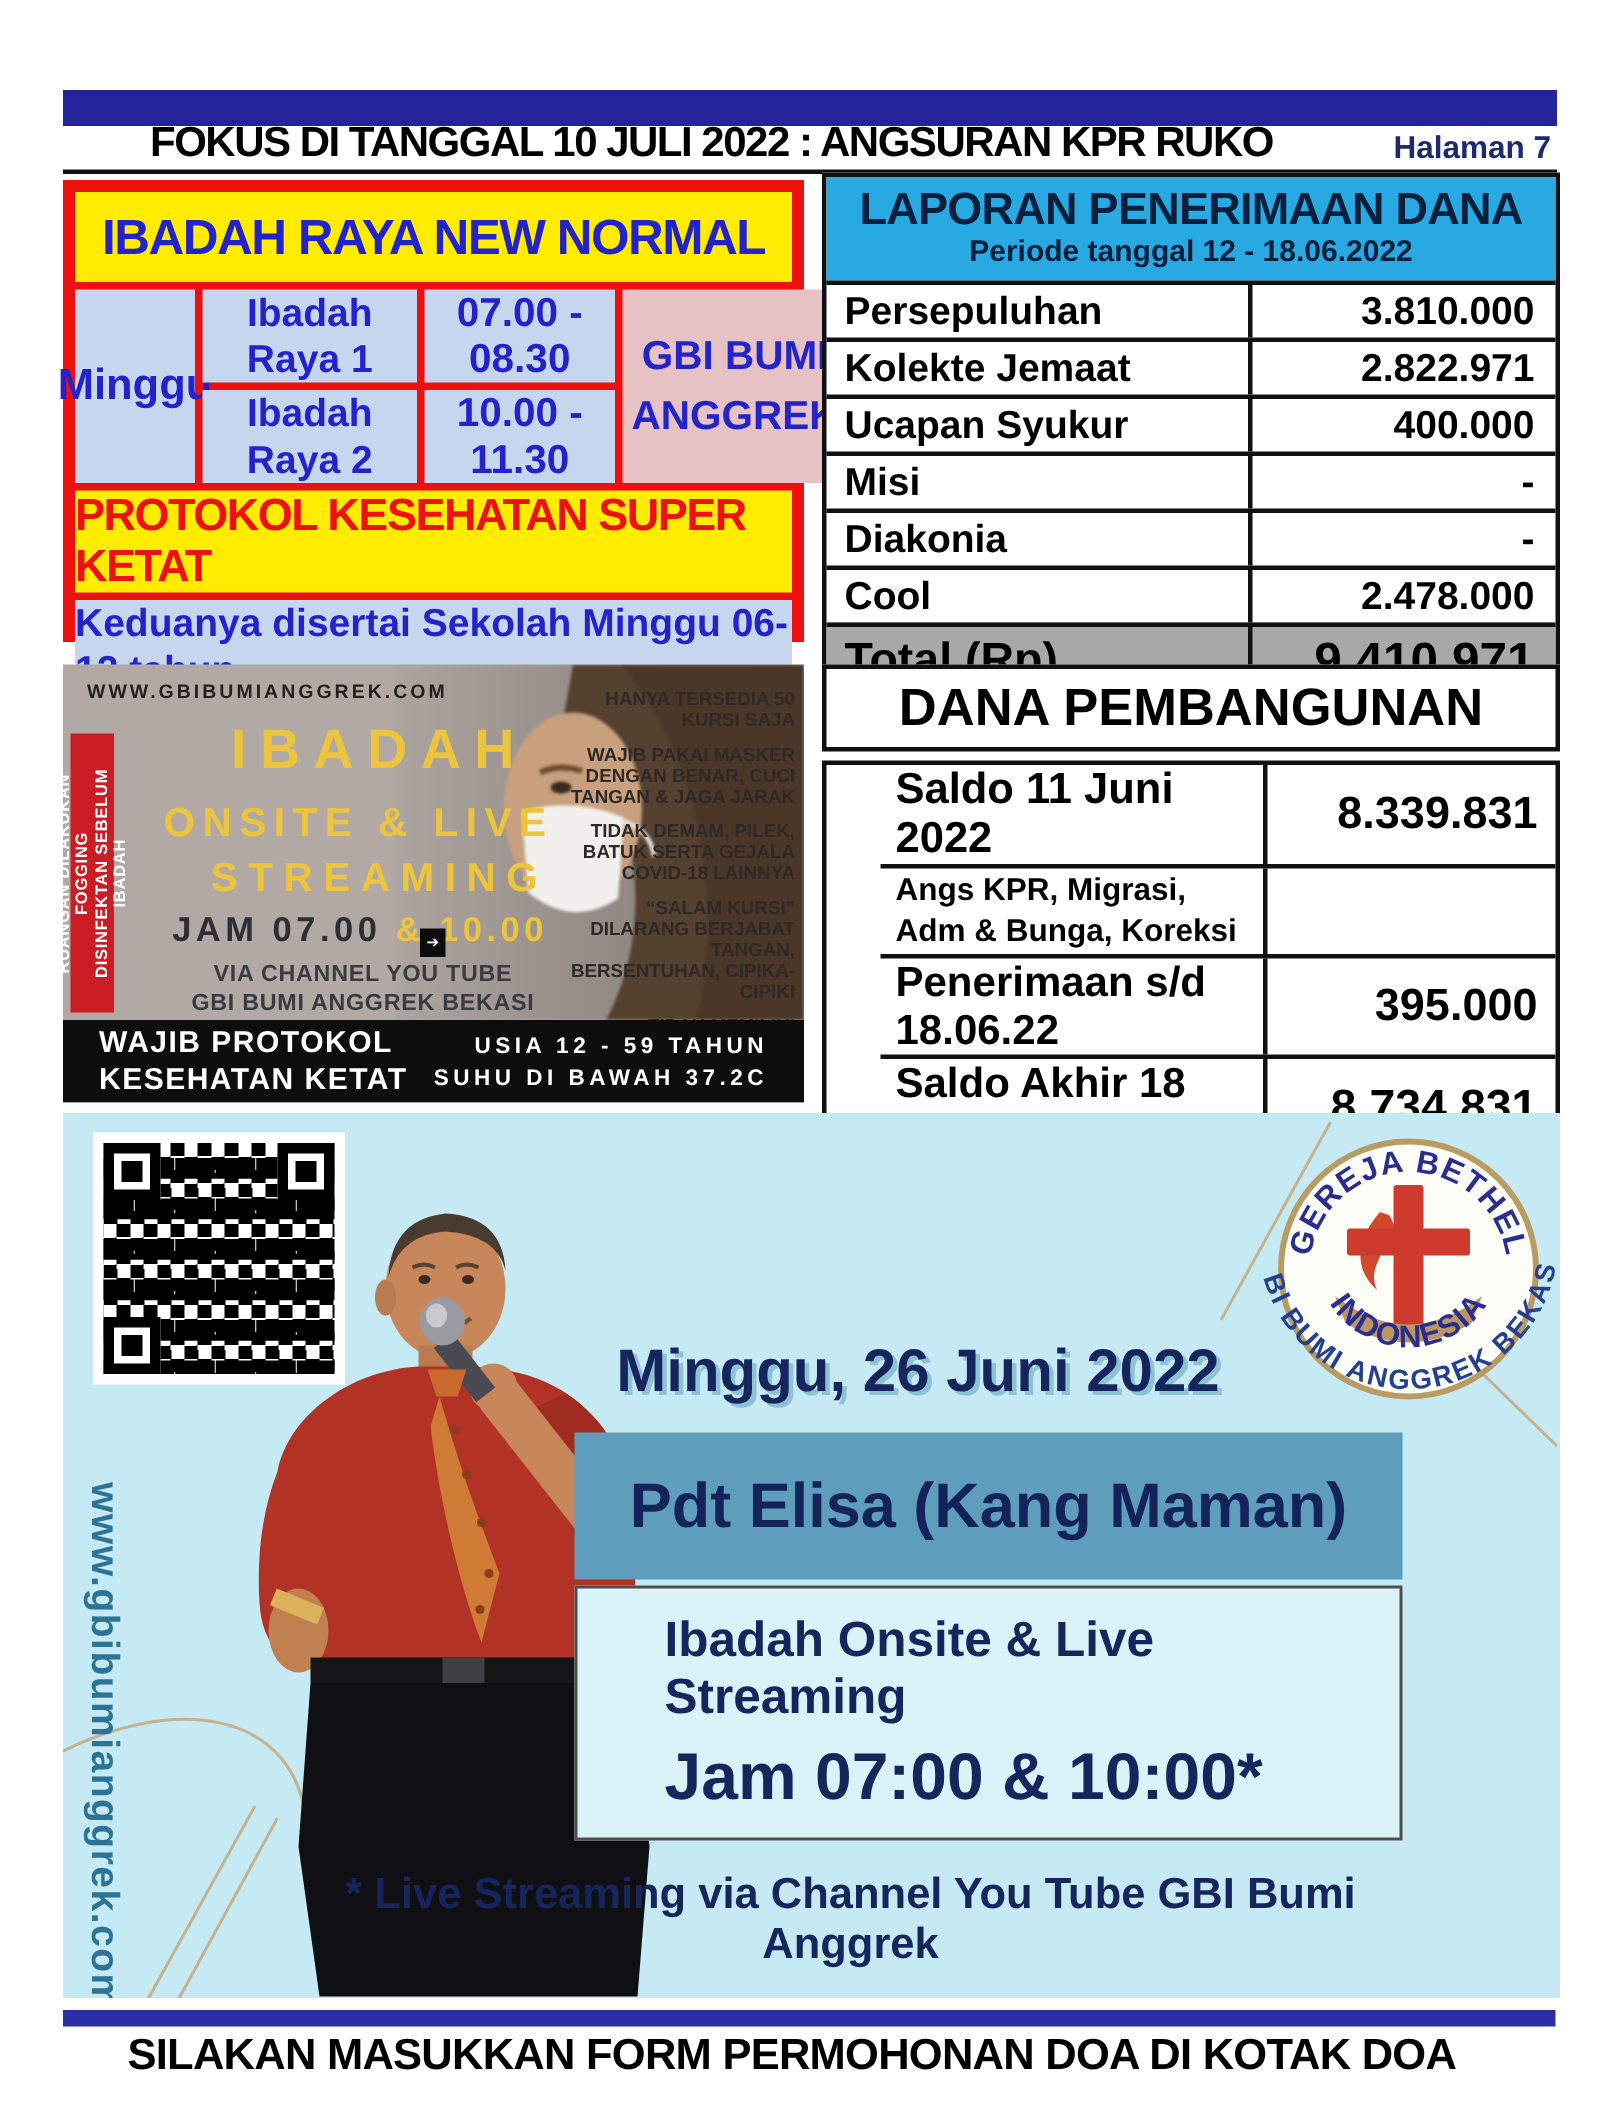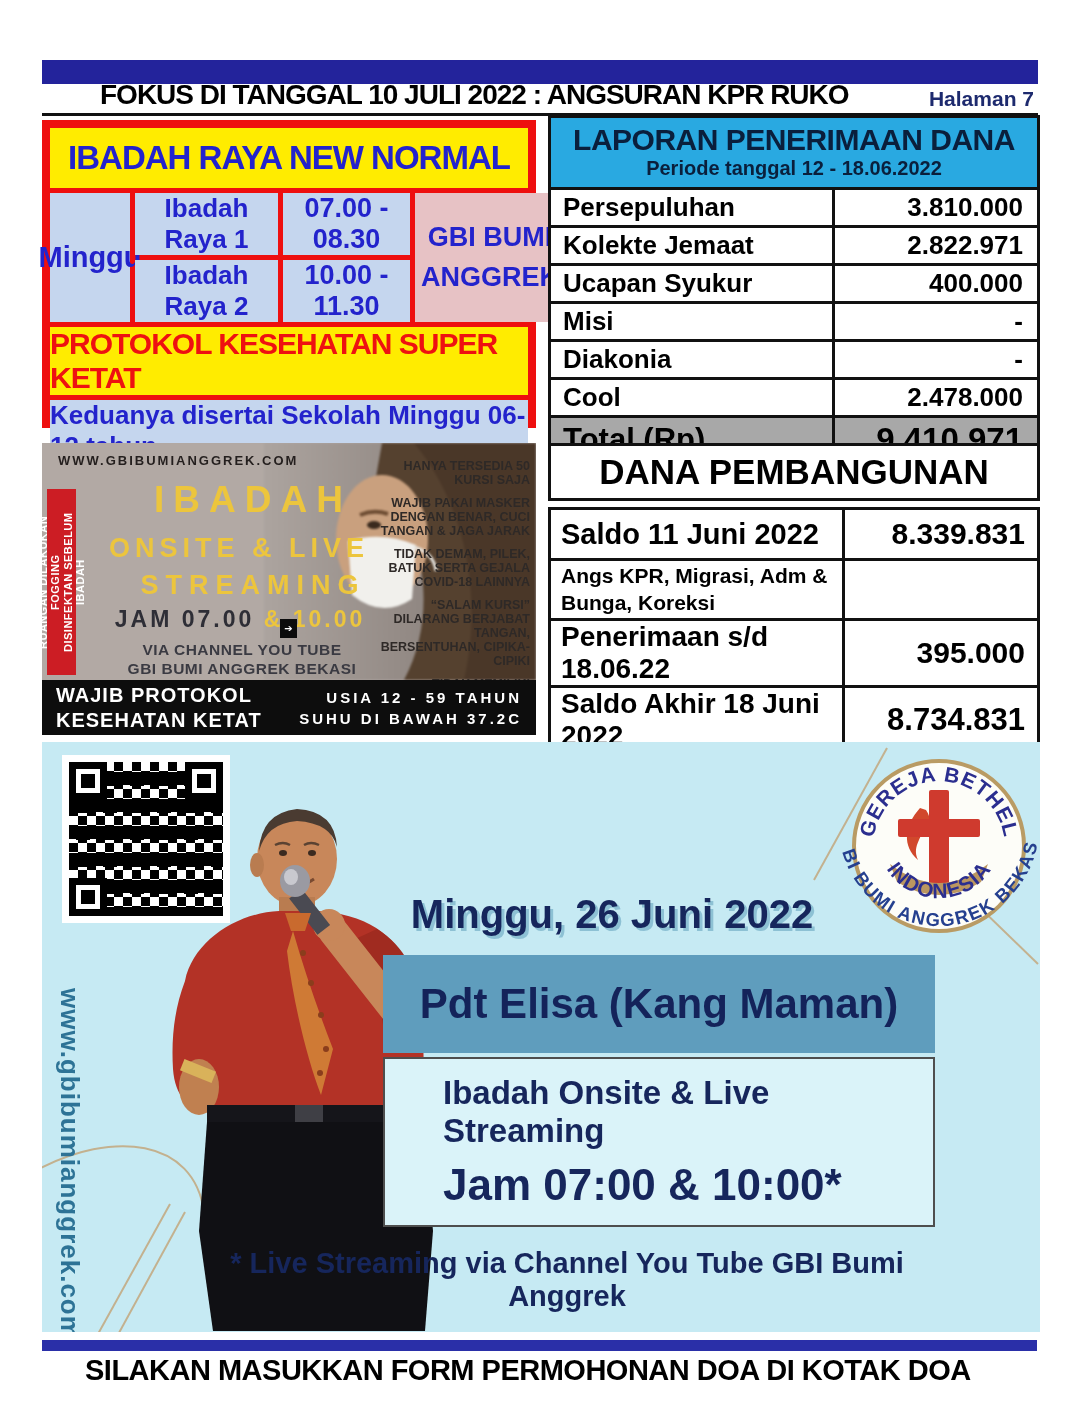--- a/index.html
+++ b/index.html
@@ -40,21 +40,21 @@
   .lap-row { display:flex; border-top:3px solid #111; align-items:stretch; }
   .lap-label { flex:1; font-size:26px; font-weight:bold; color:#000; padding:2px 4px 2px 12px; }
   .lap-value { width:205px; border-left:3px solid #111; font-size:26px; font-weight:bold; text-align:right; padding:2px 14px 2px 4px; }
   .lap-total { background:#a8a8a8; }
   .lap-total .lap-label { font-size:31px; padding-top:4px; padding-bottom:4px; }
   .lap-total .lap-value { font-size:33px; padding-top:3px; }
 
   
   .dana-title { left:548px; top:443px; width:492px; height:58px; border:3px solid #111; background:#fff; display:flex; align-items:center; justify-content:center; font-size:35px; font-weight:bold; color:#000; }
   .dana-table { left:548px; top:507px; width:492px; border:3px solid #111; background:#fff; }
-  .dana-row { display:flex; align-items:stretch; }
+  .dana-row { display:flex; align-items:stretch;margin-left:36px; }
   .dana-row + .dana-row { border-top:3px solid #111; }
   .dana-label { flex:1; display:flex; align-items:center; font-weight:bold; color:#000; padding-left:10px; }
   .dana-value { width:195px; border-left:3px solid #111; display:flex; align-items:center; justify-content:flex-end; font-weight:bold; padding-right:12px; }
   .dr1 { min-height:48px; } .dr1 .dana-label { font-size:29px; } .dr1 .dana-value { font-size:30px; }
   .dr2 { min-height:60px; } .dr2 .dana-label { font-size:21px; line-height:1.25; padding-right:8px; }
   .dr3 { min-height:54px; } .dr3 .dana-label { font-size:28px; } .dr3 .dana-value { font-size:30px; }
   .dr4 { min-height:54px; } .dr4 .dana-label { font-size:28px; } .dr4 .dana-value { font-size:31px; }
 
   
   .banner { left:42px; top:443px; width:494px; height:292px; background:#b2a9a4; overflow:hidden; }
@@ -63,21 +63,21 @@
   .banner-strip { position:absolute; left:5px; top:46px; width:29px; height:186px; background:#cc1d24; display:flex; justify-content:center; gap:1px; padding:3px 0; }
   .strip-line { writing-mode:vertical-rl; transform:rotate(180deg); color:#fff; font-size:11px; font-weight:bold; letter-spacing:0.5px; text-align:center; }
   .banner-title1 { position:absolute; left:58px; top:36px; width:306px; text-align:center; color:#ecc53d; font-size:37px; font-weight:bold; letter-spacing:9px; }
   .banner-title2 { position:absolute; left:44px; top:90px; width:306px; text-align:center; color:#ecc53d; font-size:27px; font-weight:bold; letter-spacing:5px; }
   .banner-title3 { position:absolute; left:58px; top:127px; width:306px; text-align:center; color:#ecc53d; font-size:27px; font-weight:bold; letter-spacing:7px; }
   .banner-time { position:absolute; left:40px; top:163px; width:316px; text-align:center; font-size:23px; font-weight:bold; letter-spacing:3px; }
   .banner-time .td { color:#2e2e36; } .banner-time .ty { color:#ecc53d; }
   .banner-channel { position:absolute; left:50px; top:197px; width:300px; text-align:center; color:#3a3a42; font-size:15.5px; font-weight:bold; line-height:1.25; letter-spacing:0.5px; }
   .banner-playbox { position:absolute; left:238px; top:176px; width:17px; height:19px; background:#0c0c0c; color:#fff; font-size:10px; display:flex; align-items:center; justify-content:center; }
   .banner-rules { position:absolute; right:6px; top:16px; width:156px; display:flex; flex-direction:column; gap:9px; text-align:right; color:#2e2927; font-size:12.5px; font-weight:bold; line-height:1.12; }
-  .banner-bottom { position:absolute; left:0; bottom:0; width:100%; height:55px; background:#0d0d0d; color:#fff; display:flex; justify-content:space-between; align-items:center; padding:0 14px; }
+  .banner-bottom { position:absolute; left:0; bottom:0; width:100%; height:55px; background:#0d0d0d; color:#fff; display:flex; justify-content:space-between; align-items:center; padding:0 24px; }
   .bb-left { font-size:20px; font-weight:bold; letter-spacing:1px; line-height:1.25; }
   .bb-right { font-size:15px; font-weight:bold; letter-spacing:3px; line-height:1.4; text-align:right; }
 
   
   .poster { left:42px; top:742px; width:998px; height:590px; background:#c6eaf3; overflow:hidden; }
   .poster-lines { position:absolute; inset:0; width:100%; height:100%; }
   .qr { position:absolute; left:20px; top:13px; width:168px; height:168px; background:#fff; padding:7px; }
   .qr-inner { position:relative; width:100%; height:100%;
     background-color:#fff;
     background-image:

